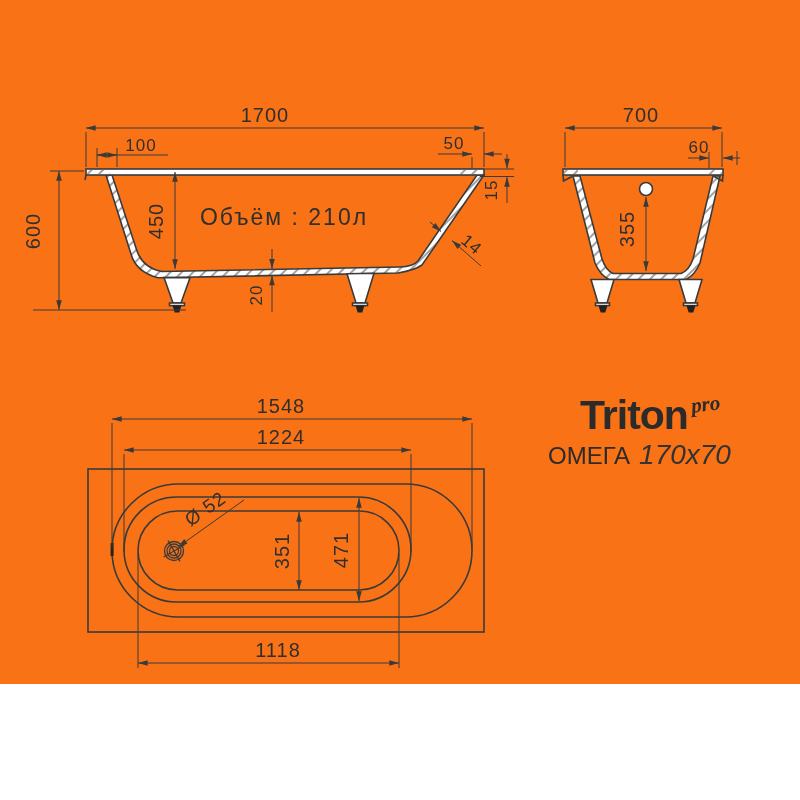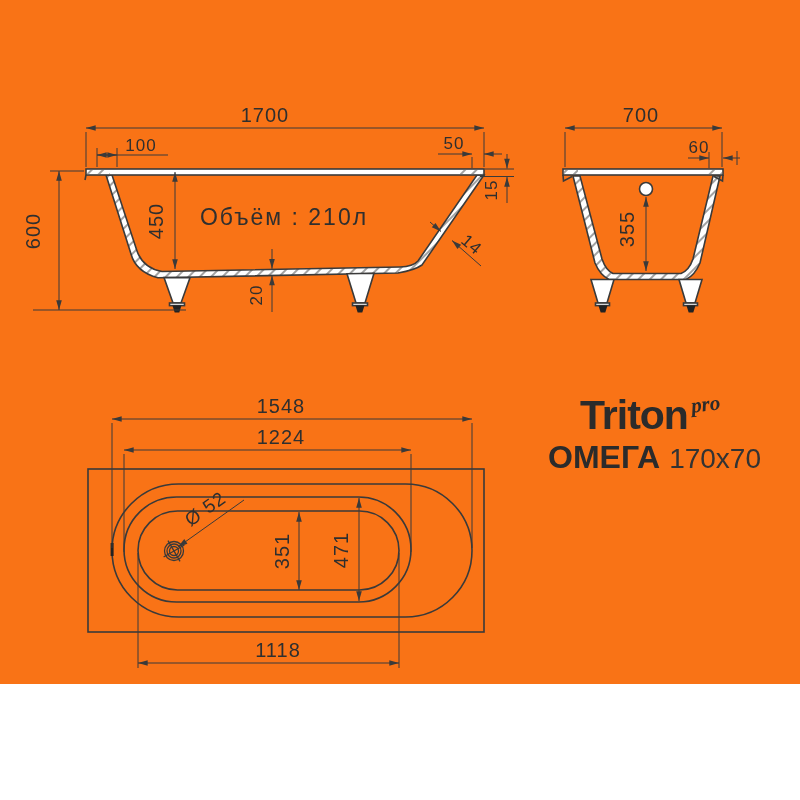--- a/index.html
+++ b/index.html
@@ -10,22 +10,22 @@
   .dimtxt{font-size:20px;}
   .dimtxt-s{font-size:17px;}
   .voltxt{font-size:23px;letter-spacing:2px;}
   .phitxt{font-size:19px;}
   .logo{position:absolute;left:548px;top:392px;width:245px;color:#2b2b2b;}
   .logo .row1{height:44px;white-space:nowrap;}
   .brand{font-size:41px;font-weight:700;letter-spacing:-1px;margin-left:32px;}
   .brand-suffix{display:inline-block;font-family:"Liberation Serif",serif;font-style:italic;
         font-weight:700;font-size:21px;transform:rotate(-7deg);vertical-align:18px;margin-left:3px;}
   .row2{margin-top:3px;white-space:nowrap;}
-  .model{font-size:32px;font-weight:700;letter-spacing:0;}
-  .size{font-size:28px;font-weight:400;margin-left:9px;letter-spacing:0;color:#333;}
+  .model{font-size:24px;font-weight:400;letter-spacing:0;}
+  .size{font-size:28px;font-weight:400;margin-left:9px;letter-spacing:0;color:#333;font-style:italic;}
 </style>
 </head>
 <body>
 
 <div class="stage">
 
 <svg width="800" height="800" viewBox="0 0 800 800">
   <defs>
     <marker id="arrE" markerWidth="12" markerHeight="8" refX="10.5" refY="4" orient="auto" markerUnits="userSpaceOnUse">
       <path d="M0.8,1.2 L10.5,4 L0.8,6.8 Z" fill="#3a3a3a"></path>

